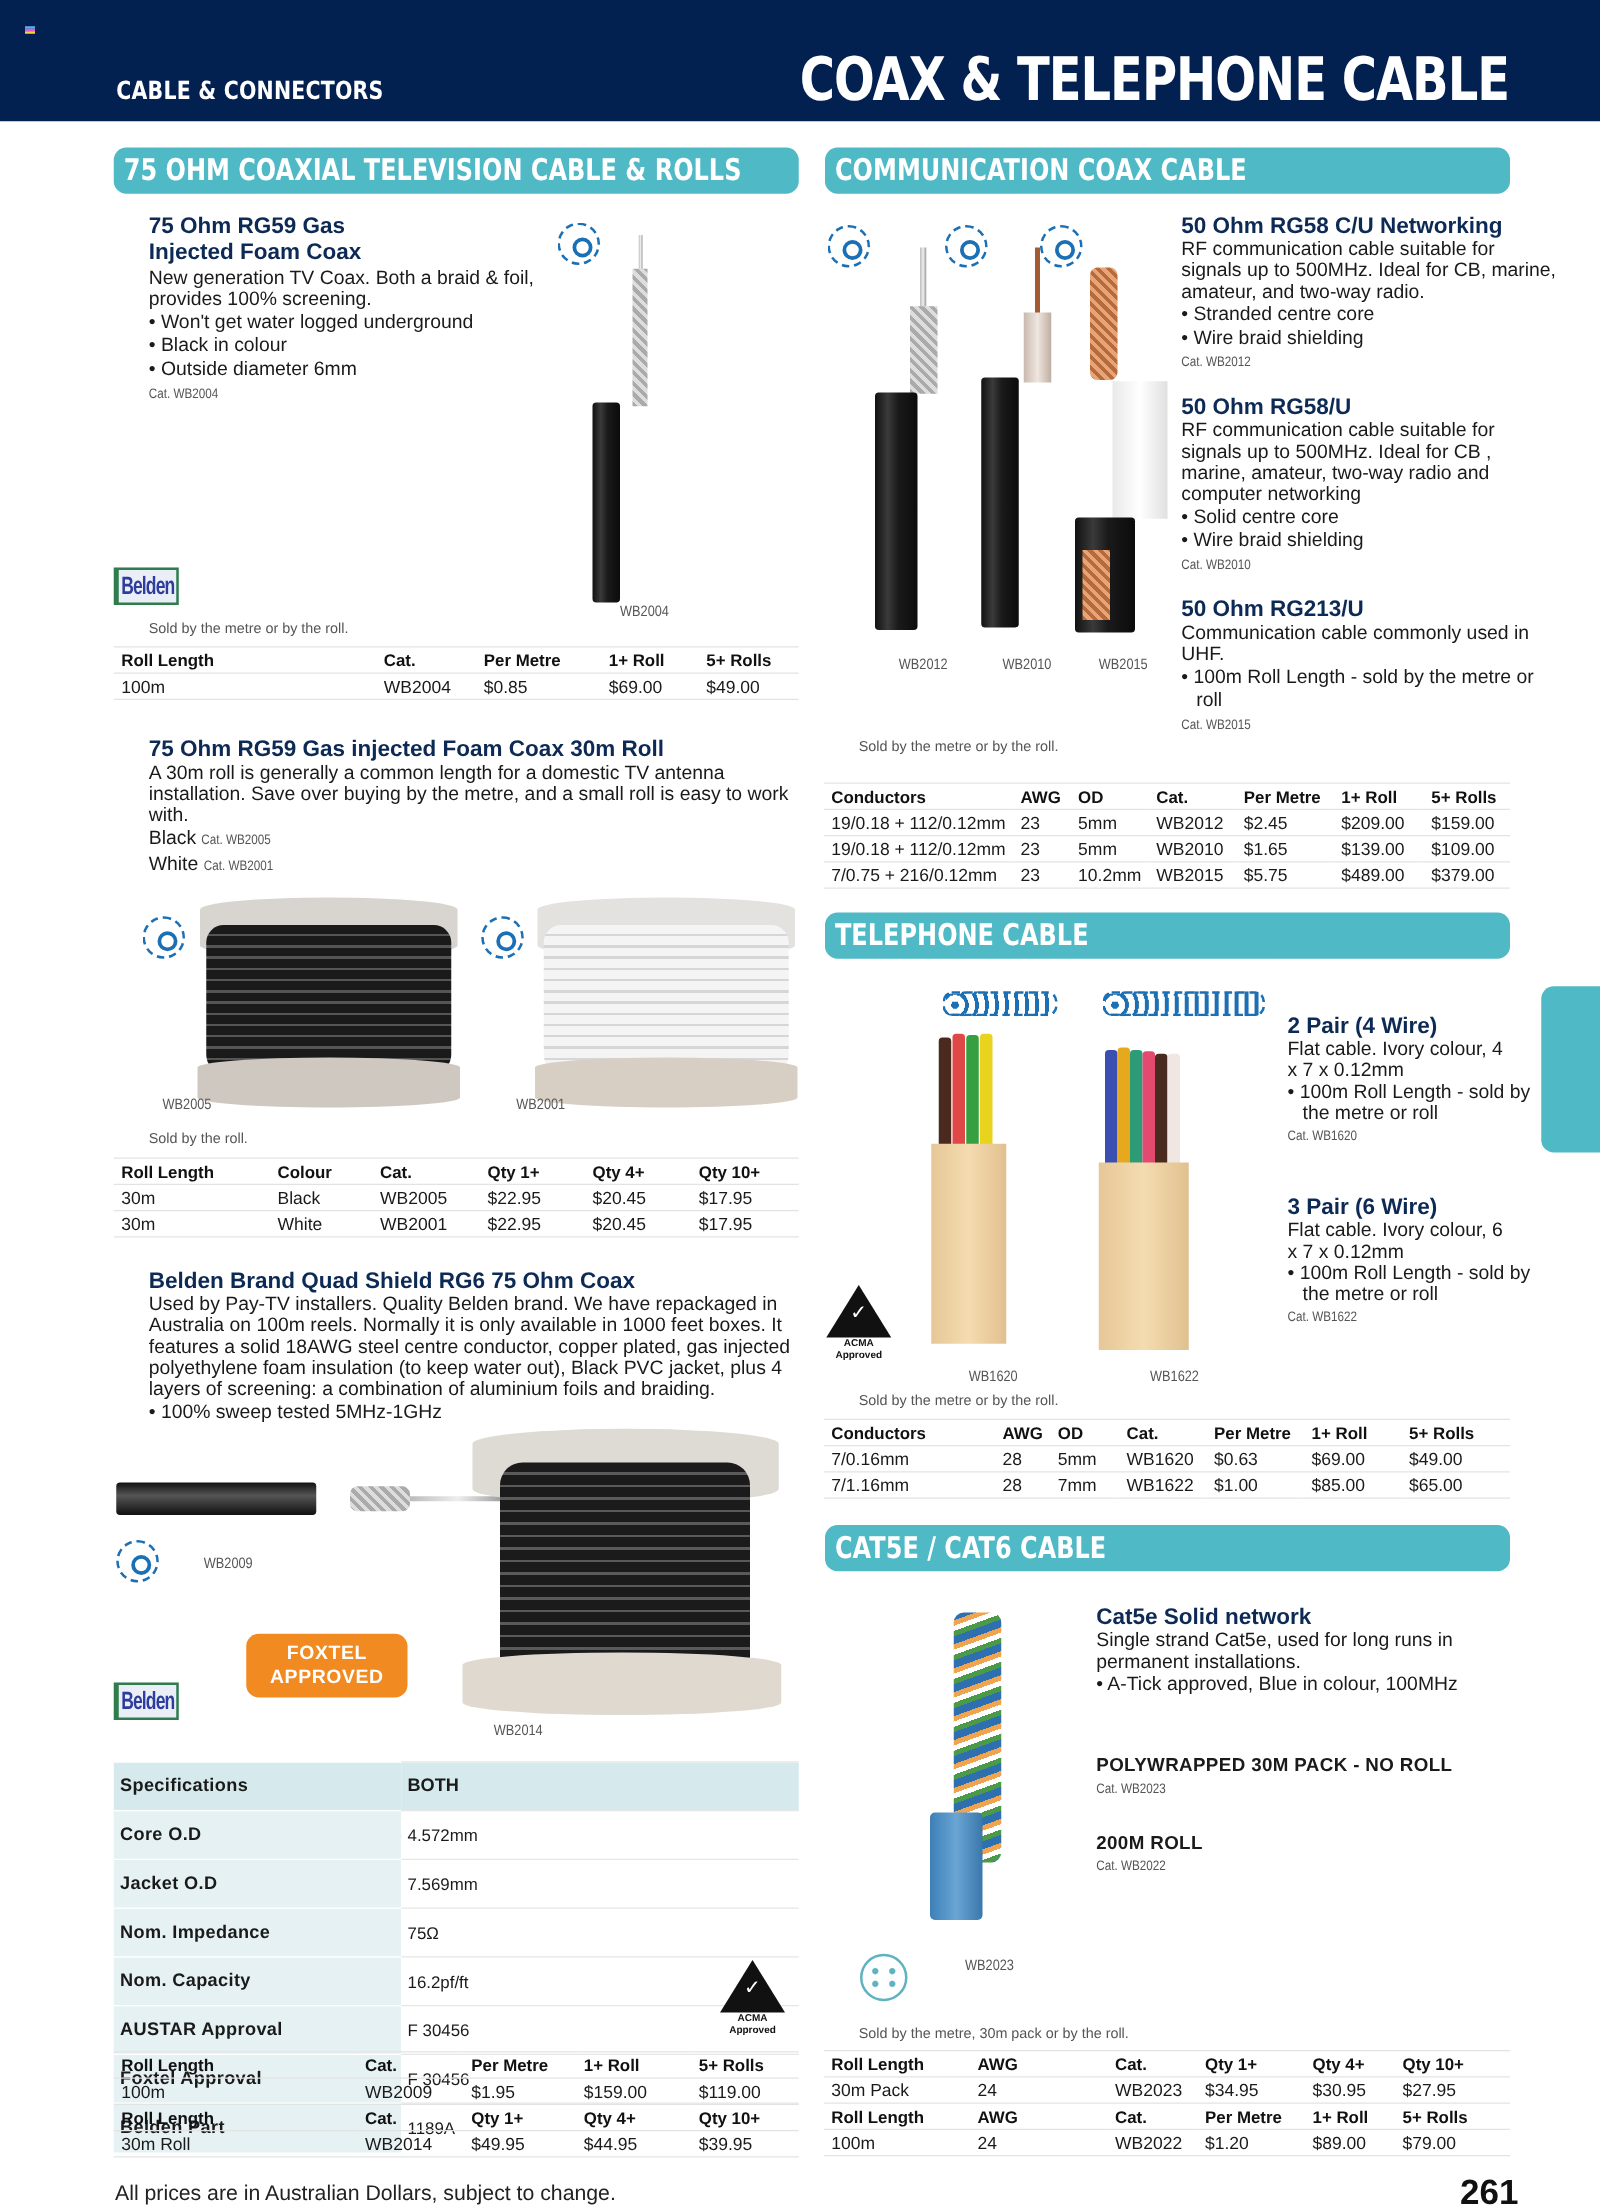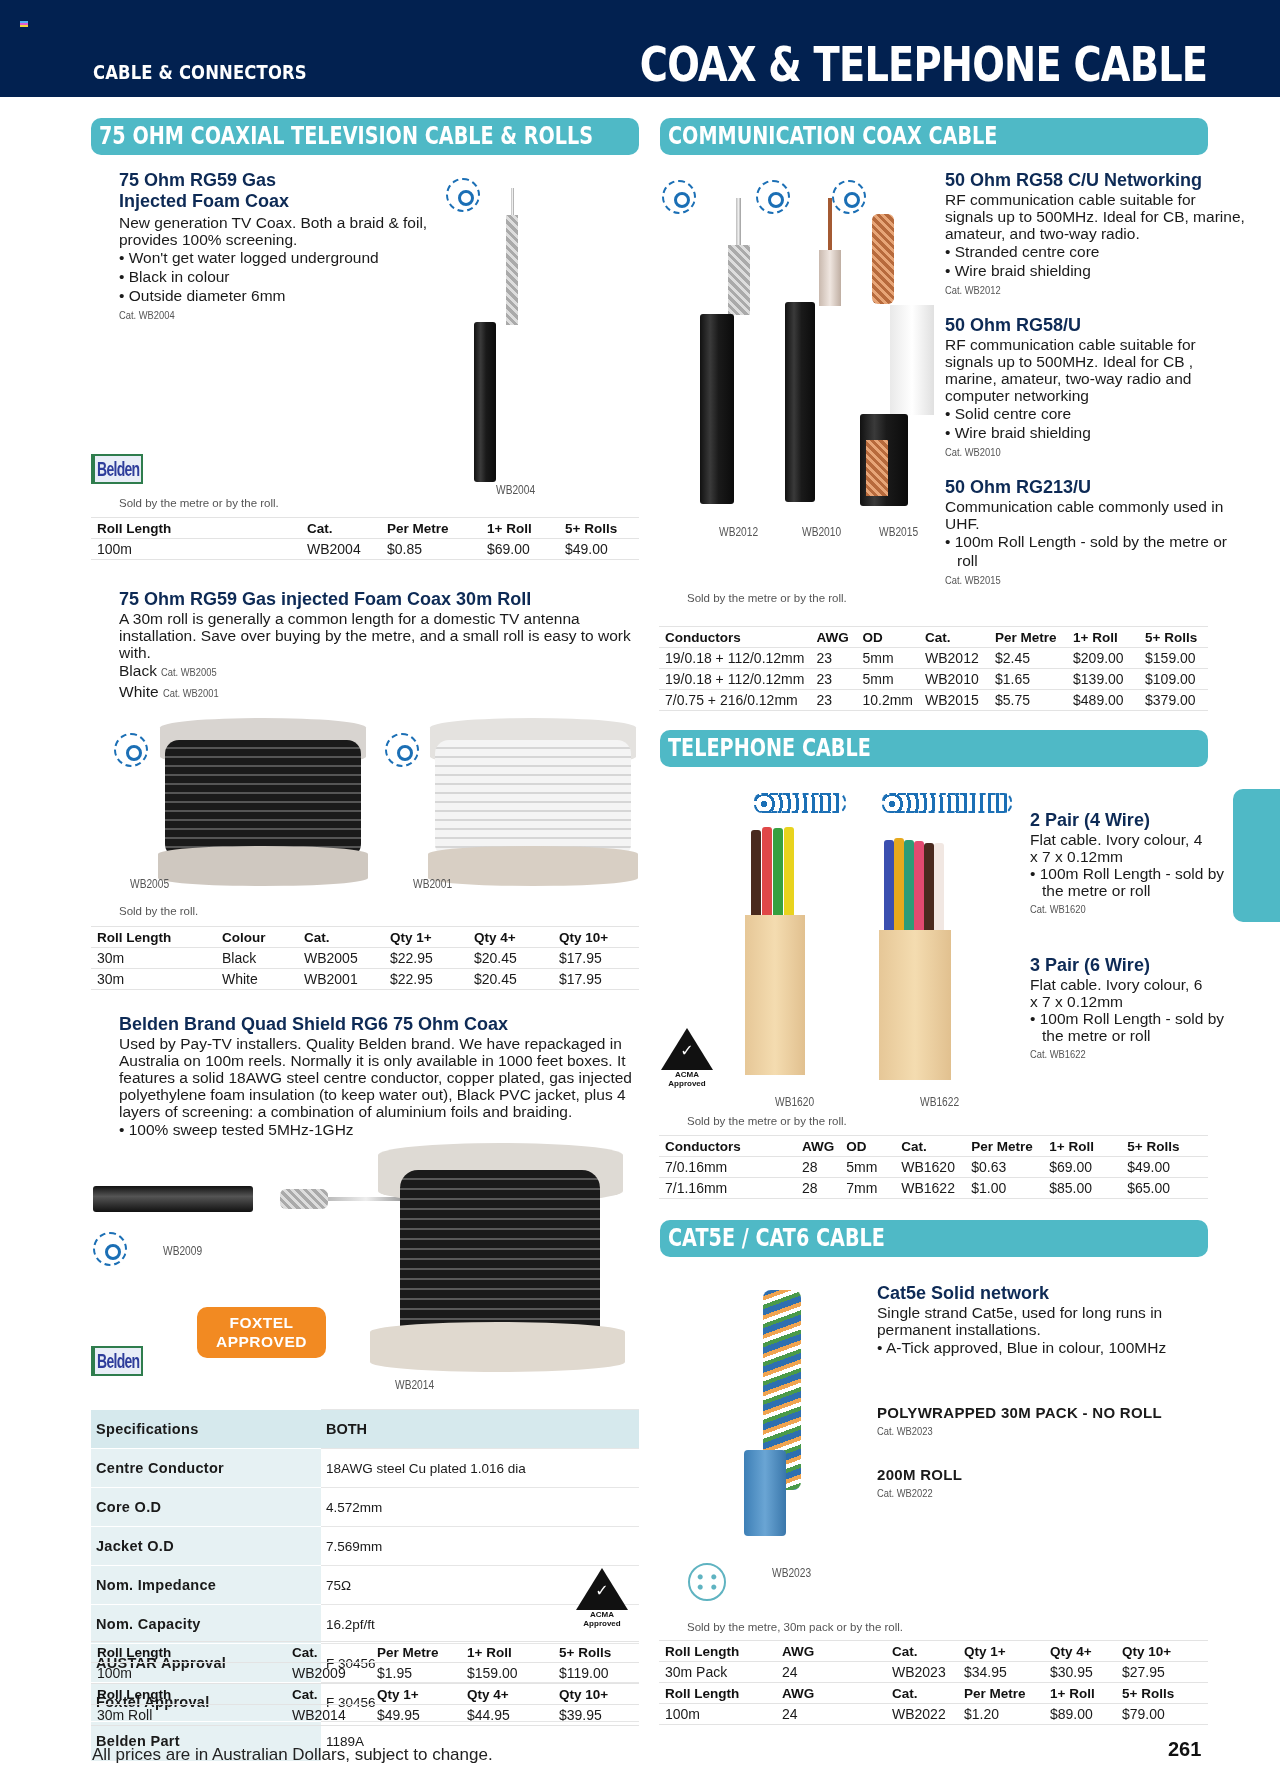--- a/index.html
+++ b/index.html
@@ -57,21 +57,21 @@
   .core { position: absolute; background: linear-gradient(90deg,#bbb,#eee,#999); }
   .braid { position: absolute; background: repeating-linear-gradient(45deg,#aaa 0 3px,#ddd 3px 6px); }
   .copper { position: absolute; background: repeating-linear-gradient(45deg,#b76a3c 0 3px,#e7a577 3px 6px); }
   .spool { position: absolute; border-radius: 50% / 20%; }
   .flat { position: absolute; background: linear-gradient(90deg,#e6c797,#f4dcb0,#e1c08f); }
   .wire { position: absolute; width: 10px; border-radius: 3px 3px 0 0; }
   .cat5 { position: absolute; background: linear-gradient(90deg,#3d7fb6,#6aa5d4,#3a77ab); border-radius: 4px; }
 
   .footer-note { position: absolute; left: 92px; top: 1745px; font-size: 17px; color: #222; }
   .footer-url { position: absolute; left: 1010px; top: 1832px; font-size: 13px; color: #737373; }
-  .page-no { position: absolute; left: 1168px; top: 1738px; font-size: 20px; font-weight: bold; color: #111; }
+  .page-no { position: absolute; left: 1168px; top: 1738px; font-size: 28px; font-weight: bold; color: #111; }
 </style>
 </head>
 <body>
 
 <div class="header">
   <div class="marks">
     <i style="background:#5ab0f0"></i>
       <i style="background:#e05ad0"></i>
       <i style="background:#f5d43a"></i>
   </div>
@@ -198,24 +198,20 @@
 <div class="abs" style="left:367px;top:1375px;"><span class="imglabel">WB2014</span></div>
 <div class="abs sold" style="left:91px;top:1464px;">Sold by the metre, or by the 30m or 100m roll.</div>
 
 <table class="spec" style="left:91px;top:1409px;width:548px;">
   <tbody>
       <tr class="h">
         <td class="k">Specifications</td>
         <td class="v">BOTH</td>
       </tr>
   <tr>
-        <td class="k">Centre Conductor</td>
-        <td class="v">18AWG steel Cu plated 1.016 dia</td>
-      </tr>
-  <tr>
         <td class="k">Core O.D</td>
         <td class="v">4.572mm</td>
       </tr>
   <tr>
         <td class="k">Jacket O.D</td>
         <td class="v">7.569mm</td>
       </tr>
   <tr>
         <td class="k">Nom. Impedance</td>
         <td class="v">75Ω</td>

